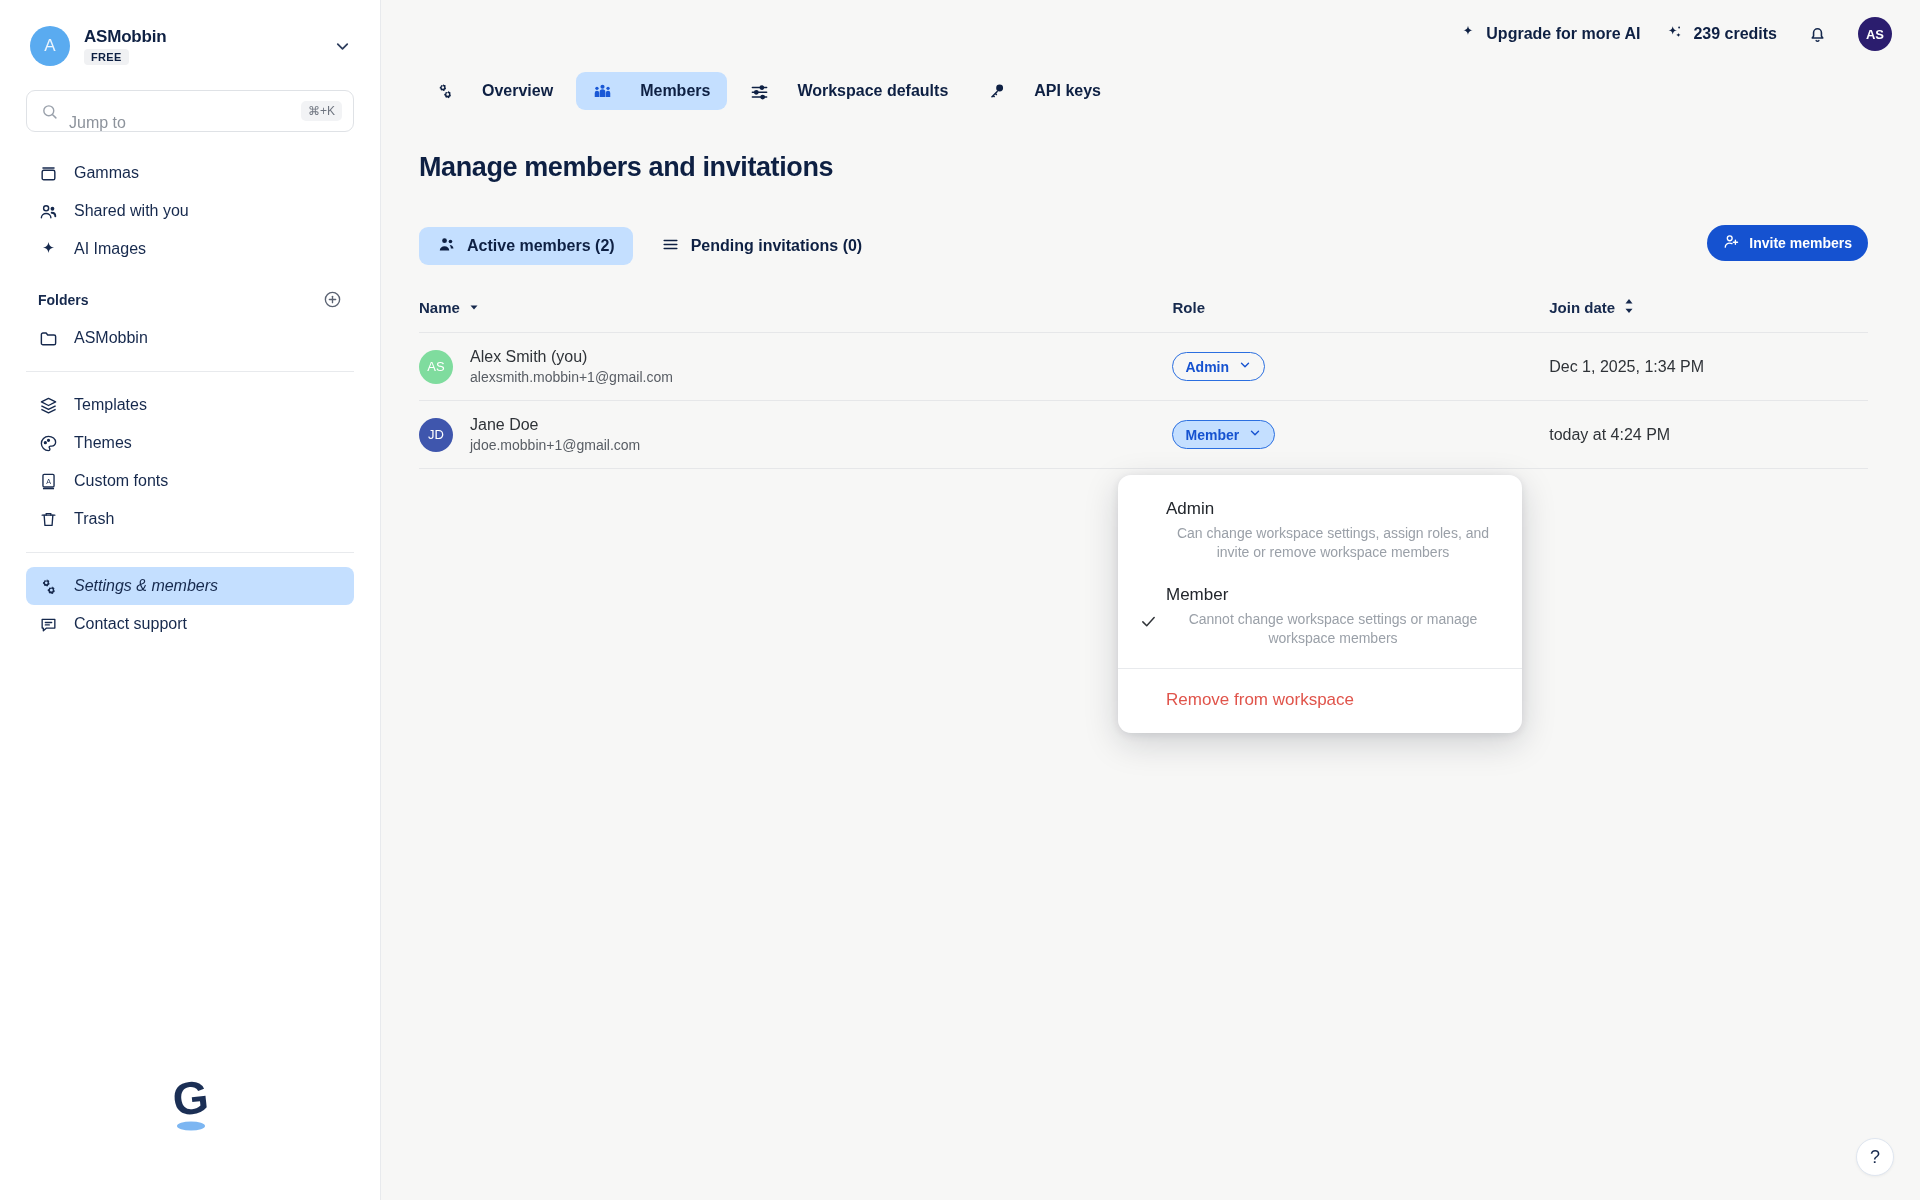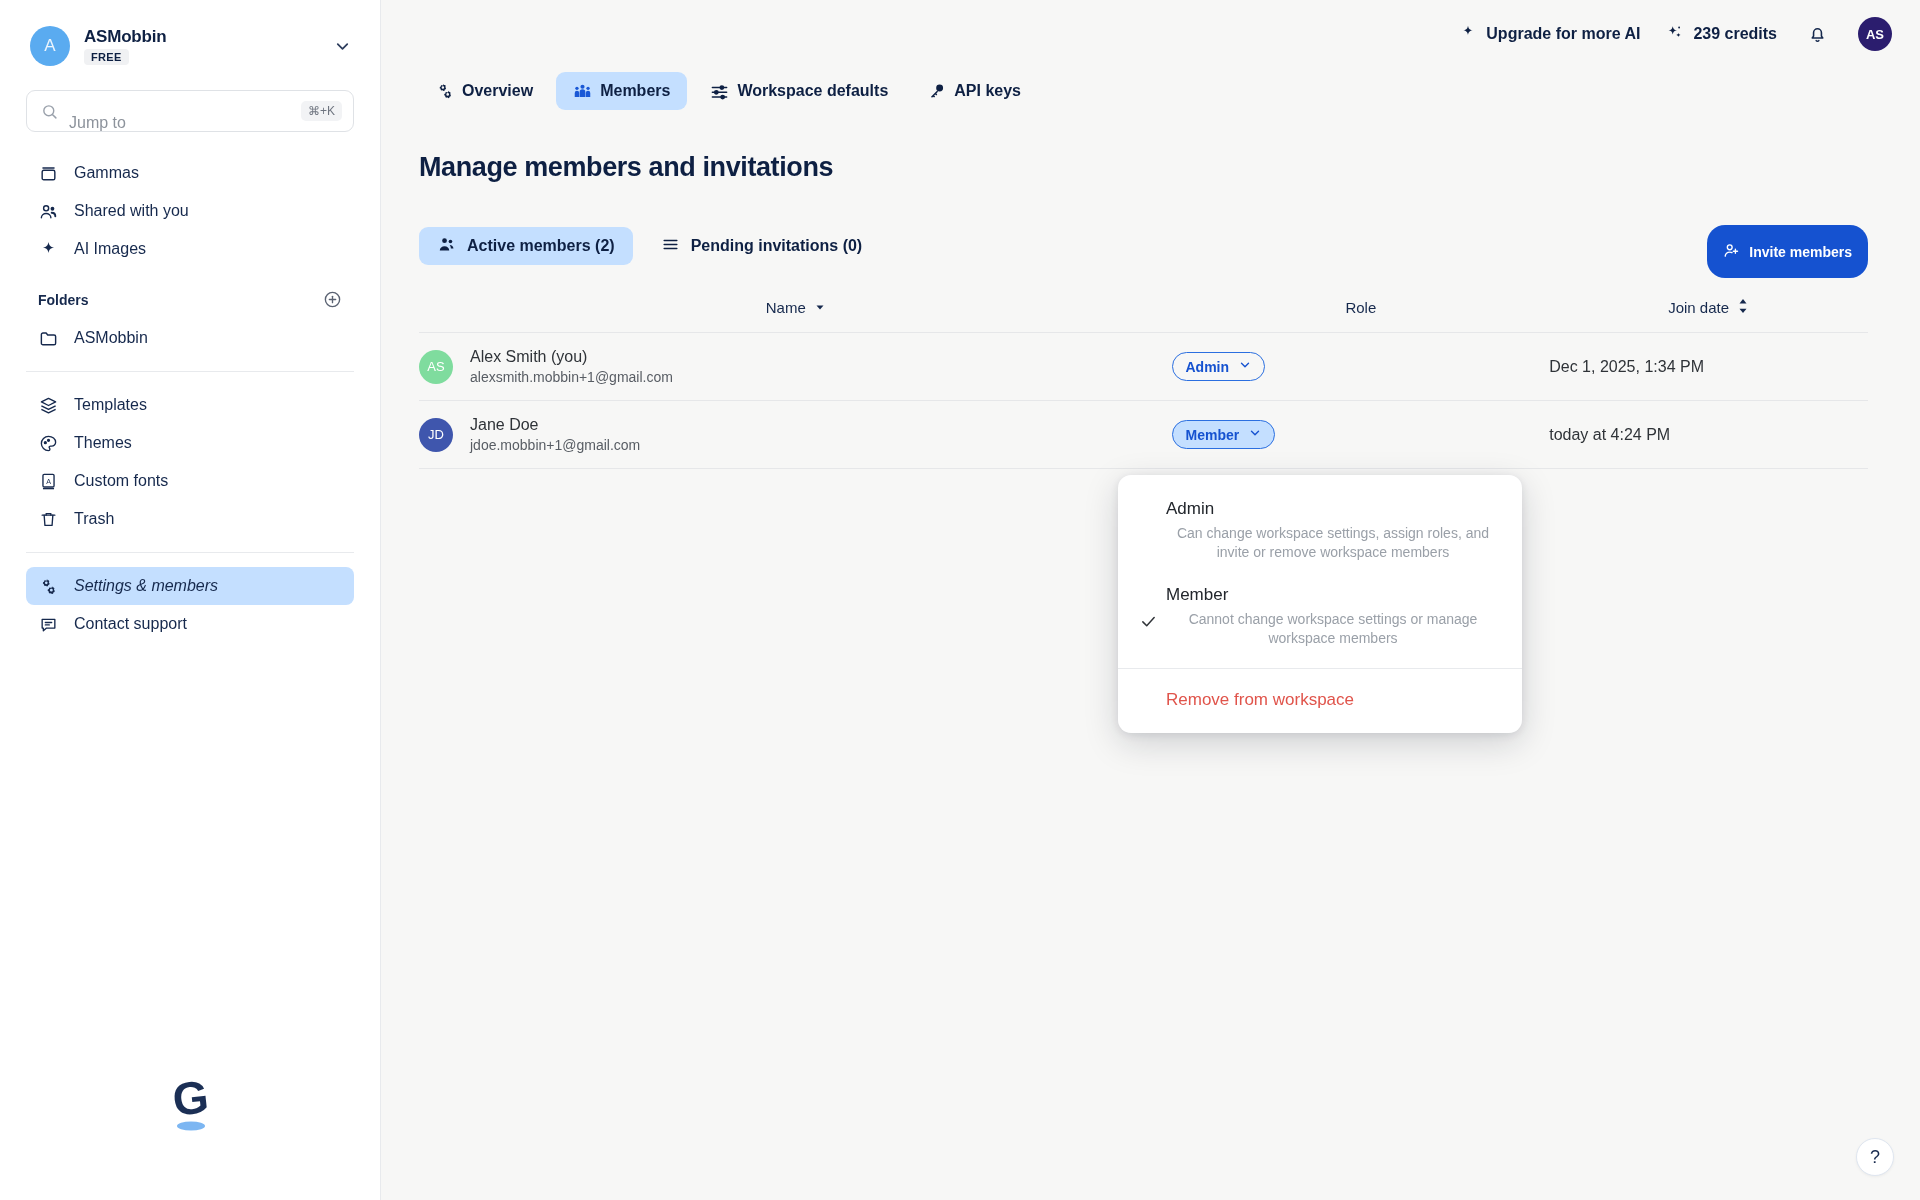--- a/index.html
+++ b/index.html
@@ -97,21 +97,21 @@
   .tb-bell { color: #16294d; display: flex; cursor: pointer; padding: 0 4px; }
   .tb-avatar {
     width: 34px; height: 34px; border-radius: 50%;
     background: #2b1d6e; color: #fff;
     display: flex; align-items: center; justify-content: center;
     font-size: 13px; font-weight: 700; cursor: pointer;
   }
 
   .tabs { display: flex; align-items: center; gap: 6px; padding: 0 0 0 38px; height: 46px; }
   .tab {
-    display: flex; align-items: center; gap: 8px;
+    display: flex; align-items: center; gap: 28px;
     height: 38px; padding: 0 17px; border-radius: 9px;
     font-size: 16px; font-weight: 700; color: #0e2043; cursor: pointer;
   }
   .tab.active { background: #c4dfff; }
   .tab .tab-icon { display: flex; align-items: center; color: #0e2043; }
   .tab.active .tab-icon { color: #1a58d6; }
 
   .content { padding: 38px 52px 0 38px; }
   .page-title { font-size: 27px; font-weight: 700; color: #0e2043; letter-spacing: -0.4px; }
 
@@ -119,27 +119,27 @@
   .subtab {
     display: flex; align-items: center; gap: 11px;
     height: 38px; padding: 0 18px; border-radius: 9px;
     font-size: 16px; font-weight: 700; color: #0e2043; cursor: pointer;
   }
   .subtab.active { background: #c4dfff; }
   .invite-btn {
     position: absolute; right: 0; top: -2px;
     display: flex; align-items: center; gap: 9px;
     background: #1552d0; color: #fff;
-    height: 53px; padding: 0 16px; border-radius: 18px;
+    height: 36px; padding: 0 16px; border-radius: 18px;
     font-size: 14px; font-weight: 700; cursor: pointer;
   }
 
   table.members { width: 100%; border-collapse: collapse; margin-top: 34px; }
   table.members th {
-    text-align: center; font-size: 15px; font-weight: 400; color: #16294d;
+    text-align: left; font-size: 15px; font-weight: 700; color: #16294d;
     padding: 0 0 16px 0;
     margin-top: 20px;
   }
   table.members th .th-in { display: inline-flex; align-items: center; gap: 8px; cursor: pointer; }
   table.members tr { border-bottom: 1px solid #e6e7e9; }
   table.members thead tr { border-bottom: 1px solid #e6e7e9; }
   table.members td { padding: 15px 0; vertical-align: middle; }
   .col-name { width: 52%; }
   .col-role { width: 26%; }
   .col-date { width: 22%; }

